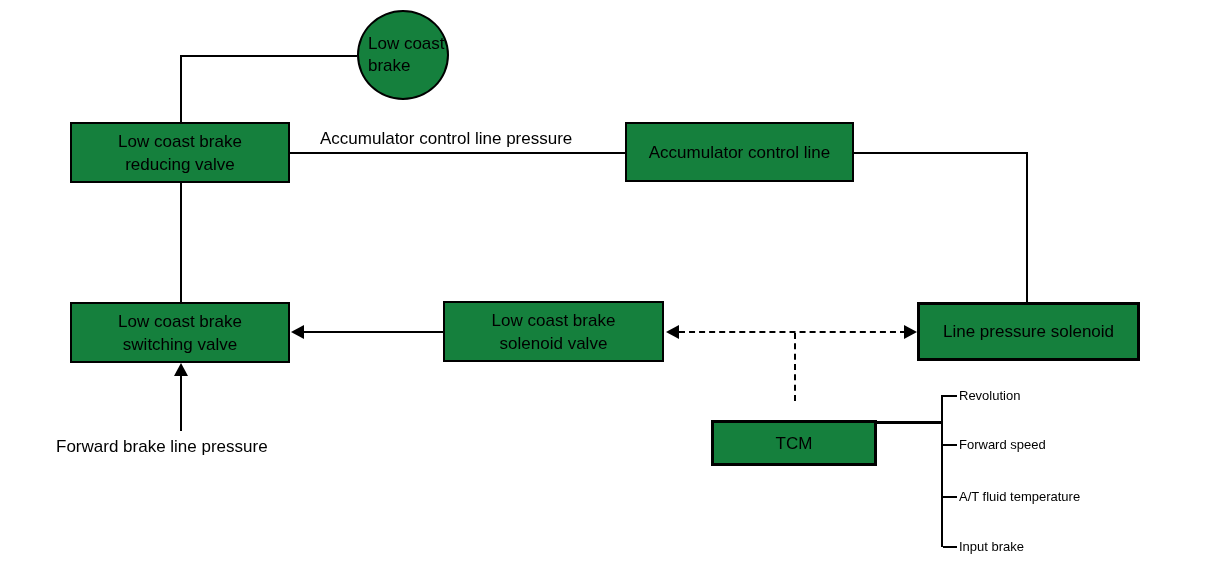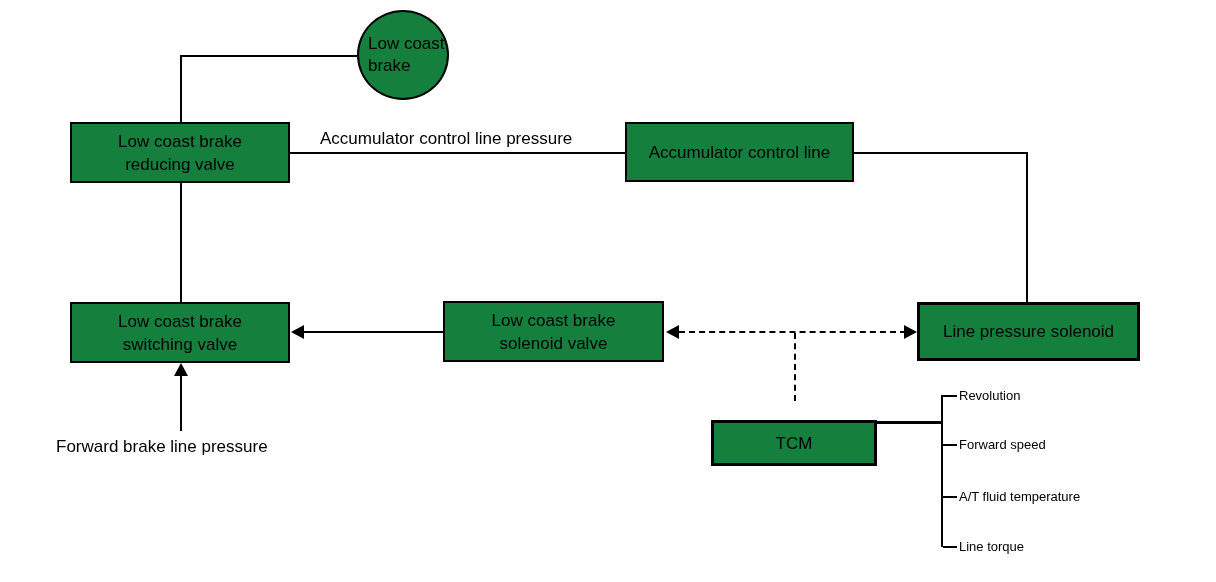--- a/index.html
+++ b/index.html
@@ -138,15 +138,15 @@
   <div class="vline" style="left:941px; top:395px; width:2px; height:152px;"></div>
 
   <div class="hline" style="left:943px; top:395px; width:14px; height:2px;"></div>
   <div class="hline" style="left:943px; top:444px; width:14px; height:2px;"></div>
   <div class="hline" style="left:943px; top:496px; width:14px; height:2px;"></div>
   <div class="hline" style="left:943px; top:546px; width:14px; height:2px;"></div>
 
   <div class="tcm-input-label" style="top:386px;">Revolution</div>
   <div class="tcm-input-label" style="top:435px;">Forward speed</div>
   <div class="tcm-input-label" style="top:487px;">A/T fluid temperature</div>
-  <div class="tcm-input-label" style="top:537px;">Line torque</div>
+  <div class="tcm-input-label" style="top:537px;">Input brake</div>
 
 </div>
 
 </body></html>

